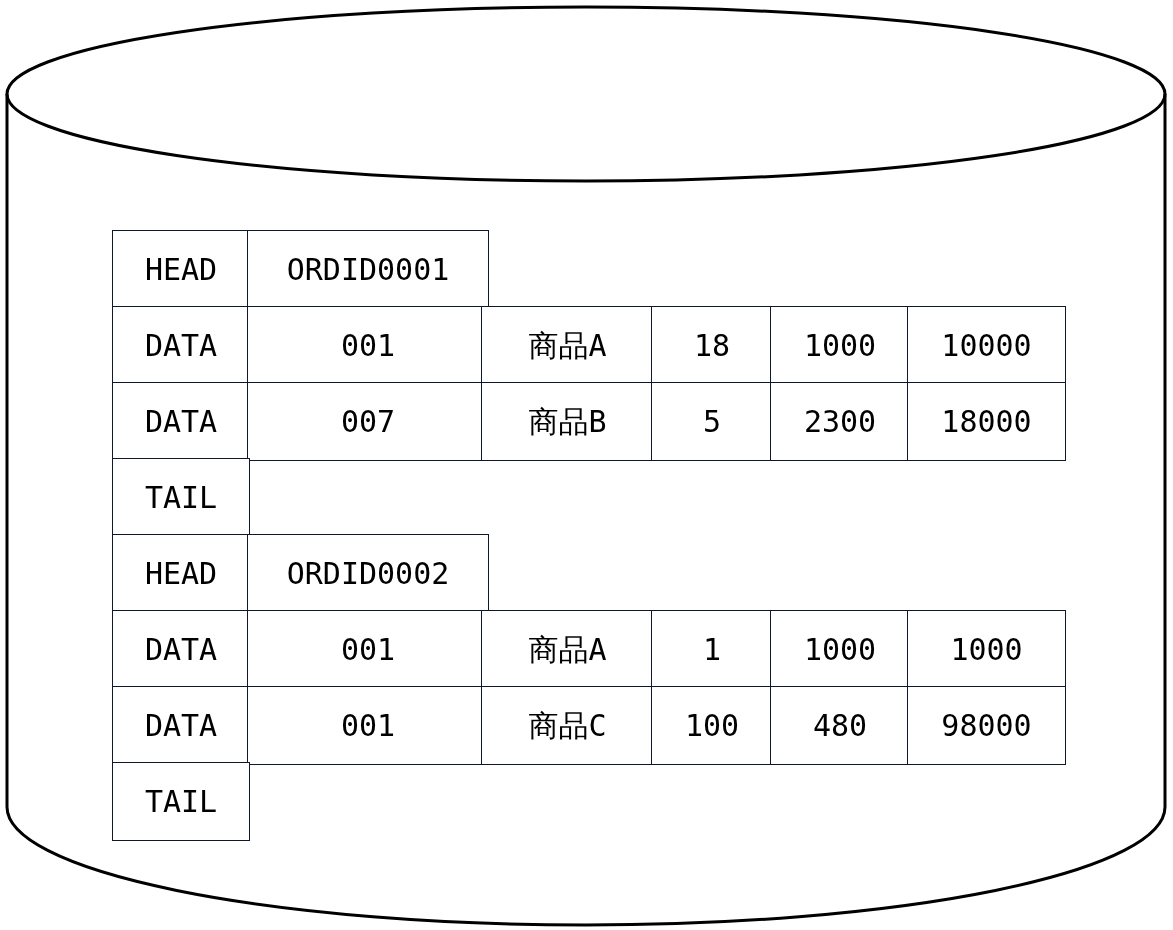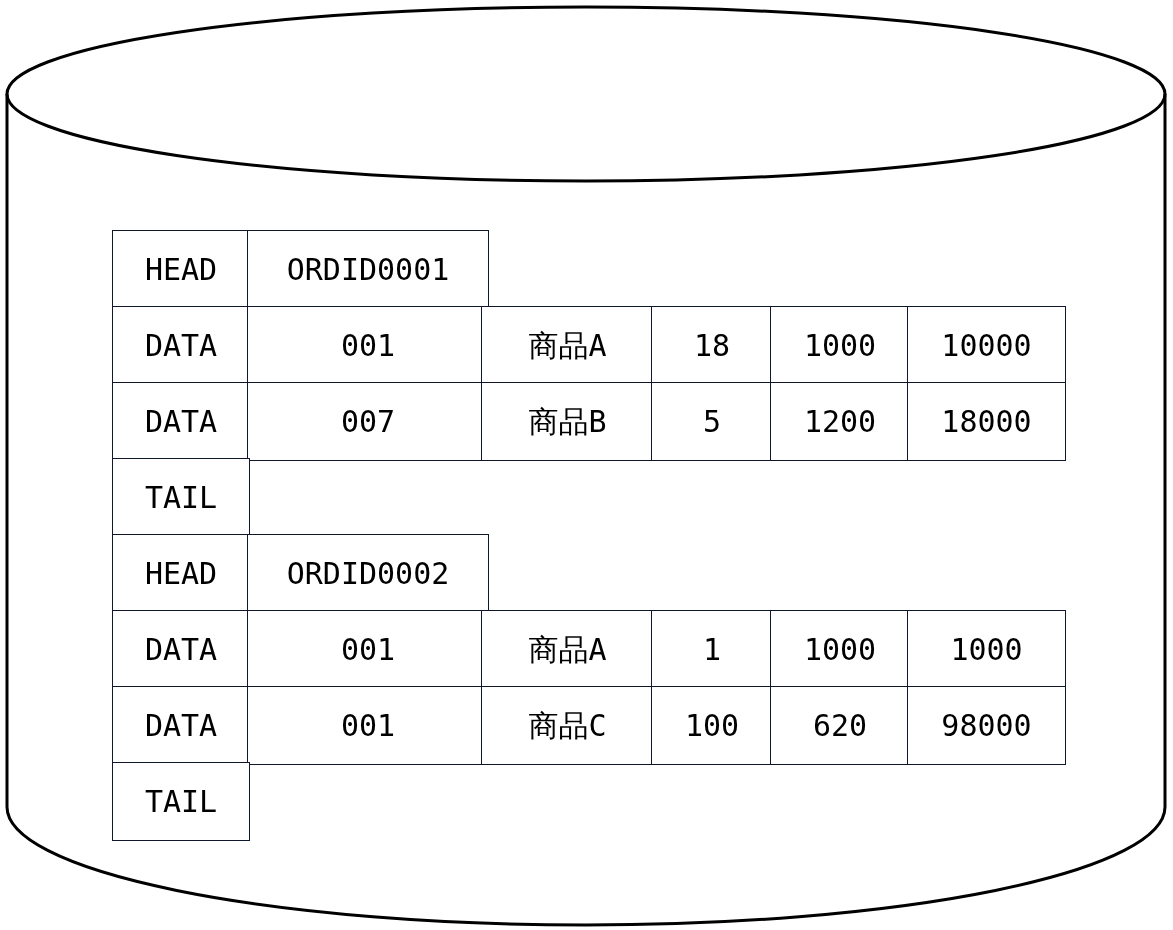--- a/index.html
+++ b/index.html
@@ -76,21 +76,21 @@
     <div class="cell r1 c3">18</div>
     <div class="cell r1 c4">1000</div>
     <div class="cell r1 c5">10000</div>
   </div>
 
   <div class="record">
     <div class="cell r2 c0">DATA</div>
     <div class="cell r2 c1">007</div>
     <div class="cell r2 c2">商品B</div>
     <div class="cell r2 c3">5</div>
-    <div class="cell r2 c4">1200</div>
+    <div class="cell r2 c4">2300</div>
     <div class="cell r2 c5">18000</div>
   </div>
 
   <div class="record">
     <div class="cell r3 c0">TAIL</div>
   </div>
 
   
   <div class="record">
     <div class="cell r4 c0">HEAD</div>
@@ -104,21 +104,21 @@
     <div class="cell r5 c3">1</div>
     <div class="cell r5 c4">1000</div>
     <div class="cell r5 c5">1000</div>
   </div>
 
   <div class="record">
     <div class="cell r6 c0">DATA</div>
     <div class="cell r6 c1">001</div>
     <div class="cell r6 c2">商品C</div>
     <div class="cell r6 c3">100</div>
-    <div class="cell r6 c4">620</div>
+    <div class="cell r6 c4">480</div>
     <div class="cell r6 c5">98000</div>
   </div>
 
   <div class="record">
     <div class="cell r7 c0">TAIL</div>
   </div>
 
 </div>
 
 </body></html>

